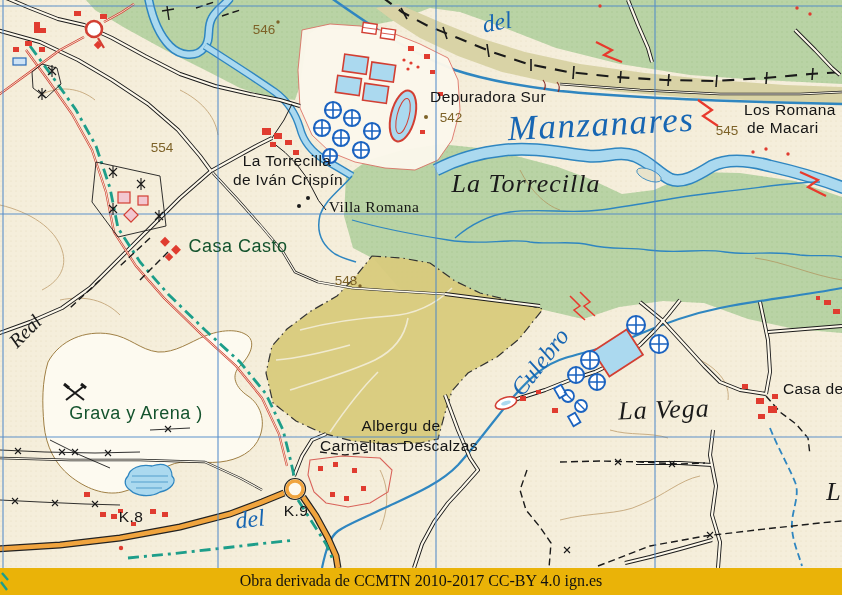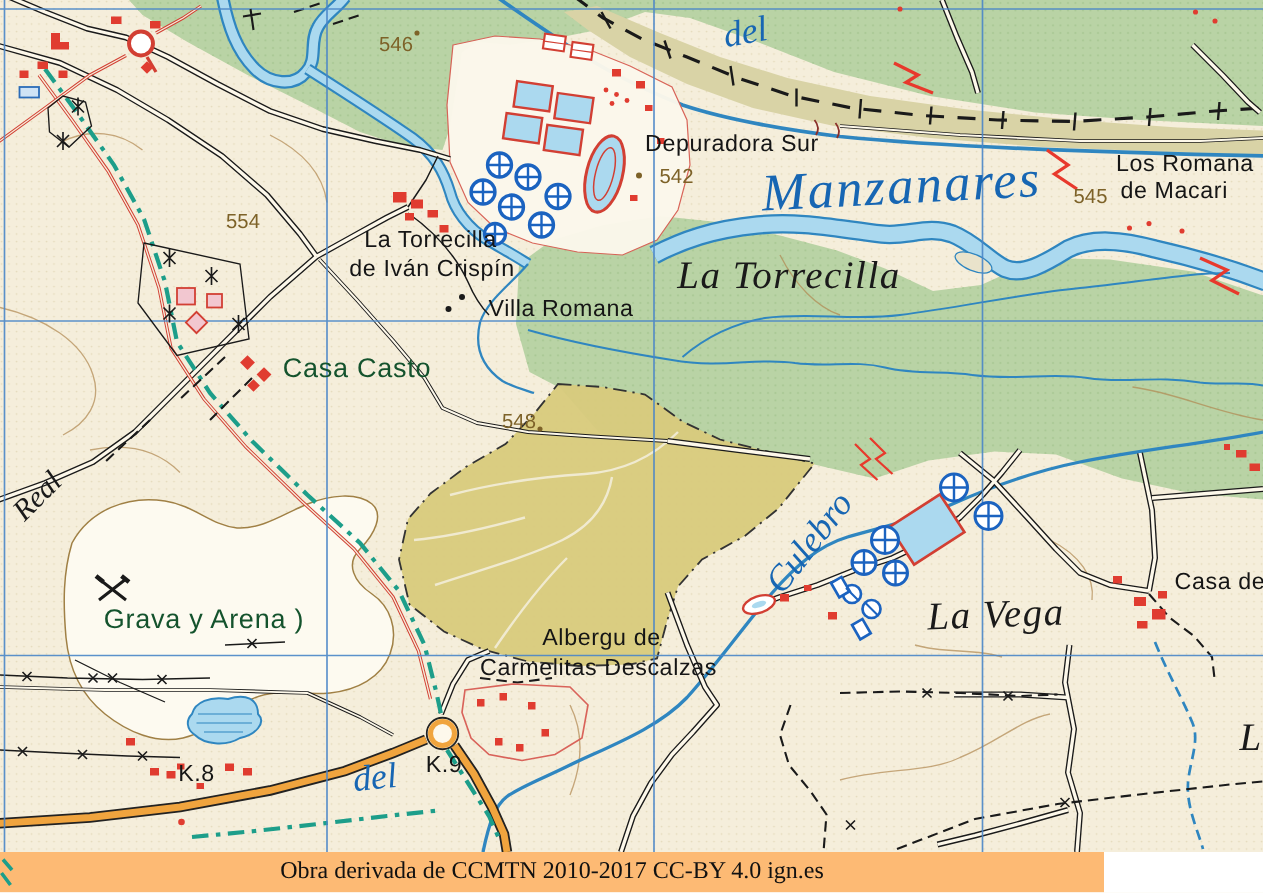--- a/index.html
+++ b/index.html
@@ -11,21 +11,21 @@
   #labels{position:absolute;left:0;top:0;width:842px;height:568px;pointer-events:none;}
   .map-label{position:absolute;white-space:nowrap;transform:translate(-50%,-50%);}
   .topo{font:15.5px/1.05 "Liberation Sans",sans-serif;color:#151515;letter-spacing:.4px;}
   .topo-lg{font:18px/1.05 "Liberation Sans",sans-serif;color:#14532d;letter-spacing:.5px;}
   .elev{font:13.5px/1 "Liberation Sans",sans-serif;color:var(--label_brown,#7d6228);}
   .paraje-lg{font:italic 26px/1 "Liberation Serif",serif;color:#1a1a1a;letter-spacing:1px;}
   .paraje-sm{font:italic 20px/1 "Liberation Serif",serif;color:#1a1a1a;}
   .hydro-lg{font:italic 35px/1 "Liberation Serif",serif;color:var(--hydro_blue,#1766b3);letter-spacing:1.5px;}
   .hydro-md{font:italic 24px/1 "Liberation Serif",serif;color:var(--hydro_blue,#1766b3);}
   .arenero{font:bold 22px/1 "Liberation Sans",sans-serif;color:var(--arenero_label_orange,#dd7a1c);letter-spacing:.4px;}
-  .strip{position:absolute;left:0;top:568px;width:736px;height:27px;background:#fdba74;}
+  .strip{position:absolute;left:0;top:568px;width:842px;height:27px;background:#eab308;}
   .caption{position:absolute;left:0;top:3px;width:100%;text-align:center;
            font:16px/1.2 "Liberation Serif",serif;color:#111;}
 </style>
 </head>
 <body>
 
 <div class="stage">
   <div class="map">
     <svg width="842" height="568" viewBox="0 0 842 568">
 
@@ -404,21 +404,21 @@
 
     <div id="labels">
         <span class="map-label elev" style="left: 264px; top: 30px; transform: translate(-50%, -50%);">546</span>
         <span class="map-label elev" style="left: 162px; top: 148px; transform: translate(-50%, -50%);">554</span>
         <span class="map-label elev" style="left: 451px; top: 118px; transform: translate(-50%, -50%);">542</span>
         <span class="map-label elev" style="left: 727px; top: 131px; transform: translate(-50%, -50%);">545</span>
         <span class="map-label elev" style="left: 346px; top: 281px; transform: translate(-50%, -50%);">548</span>
         <span class="map-label topo" style="left: 488px; top: 97px; transform: translate(-50%, -50%);">Depuradora Sur</span>
         <span class="map-label topo" style="left: 287px; top: 161px; transform: translate(-50%, -50%);">La Torrecilla</span>
         <span class="map-label topo" style="left: 288px; top: 180px; transform: translate(-50%, -50%);">de Iván Crispín</span>
-        <span class="map-label topo" style="left: 374px; top: 207px; transform: translate(-50%, -50%);">Villa Romana</span>
+        <span class="map-label topo" style="left: 374px; top: 207px; transform: translate(-50%, -50%); font-family: Liberation Serif, serif;">Villa Romana</span>
         <span class="map-label topo-lg" style="left: 238px; top: 246px; transform: translate(-50%, -50%);">Casa Casto</span>
         <span class="map-label topo" style="left: 744px; top: 110px; transform: translate(0px, -50%);">Los Romana</span>
         <span class="map-label topo" style="left: 747px; top: 128px; transform: translate(0px, -50%);">de Macari</span>
         <span class="map-label topo" style="left: 783px; top: 389px; transform: translate(0px, -50%);">Casa de</span>
         <span class="map-label topo" style="left: 401px; top: 426px; transform: translate(-50%, -50%);">Albergu de</span>
         <span class="map-label topo" style="left: 399px; top: 446px; transform: translate(-50%, -50%);">Carmelitas Descalzas</span>
         <span class="map-label topo-lg" style="left: 136px; top: 413px; transform: translate(-50%, -50%);">Grava y Arena )</span>
         <span class="map-label topo" style="left: 131px; top: 517px; transform: translate(-50%, -50%);">K.8</span>
         <span class="map-label topo" style="left: 296px; top: 511px; transform: translate(-50%, -50%);">K.9</span>
         <span class="map-label paraje-lg" style="left: 526px; top: 184px; transform: translate(-50%, -50%);">La Torrecilla</span>

